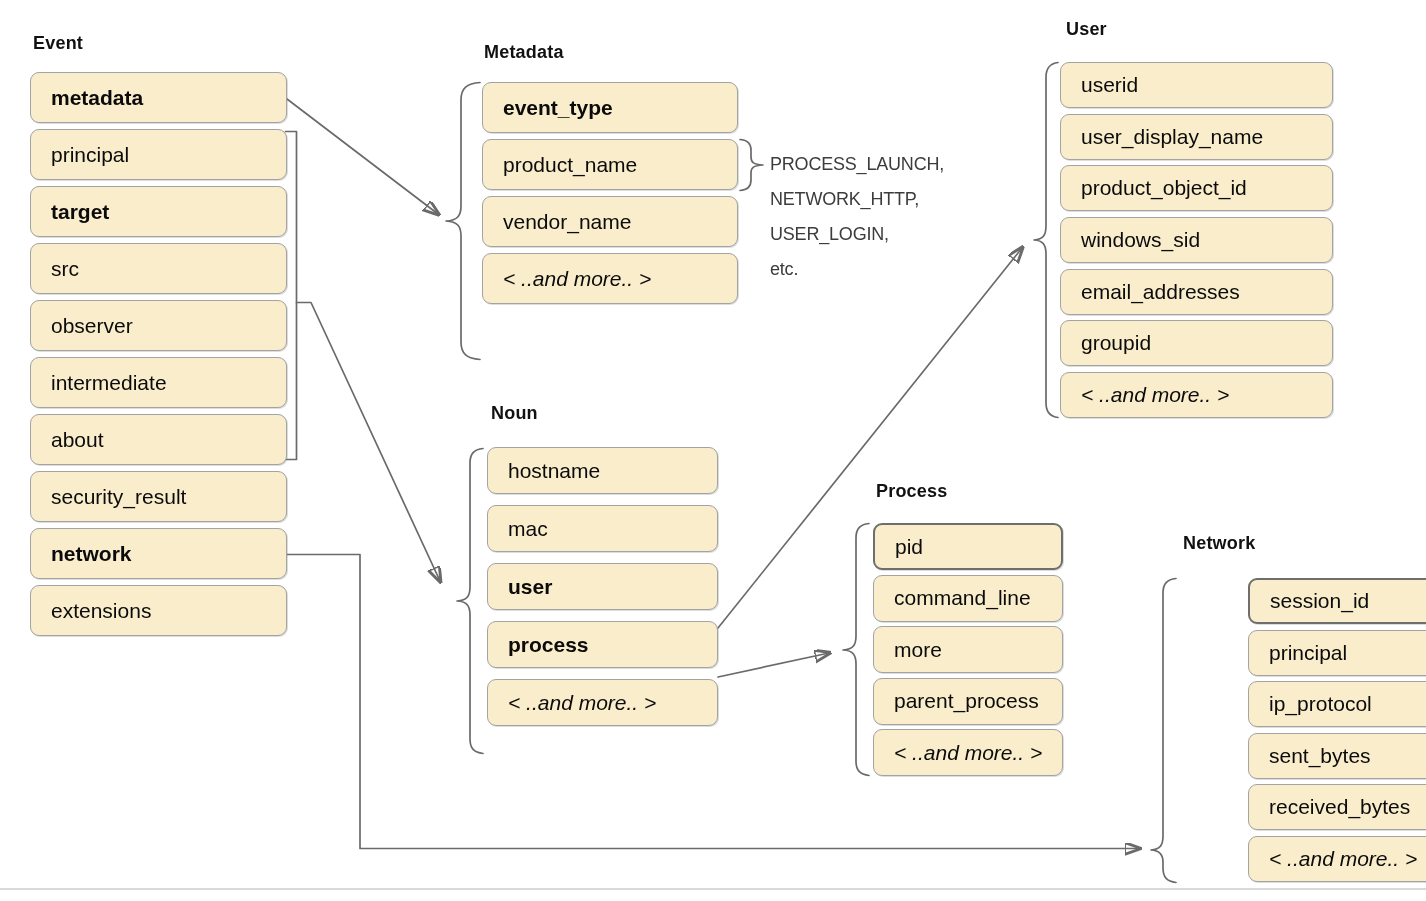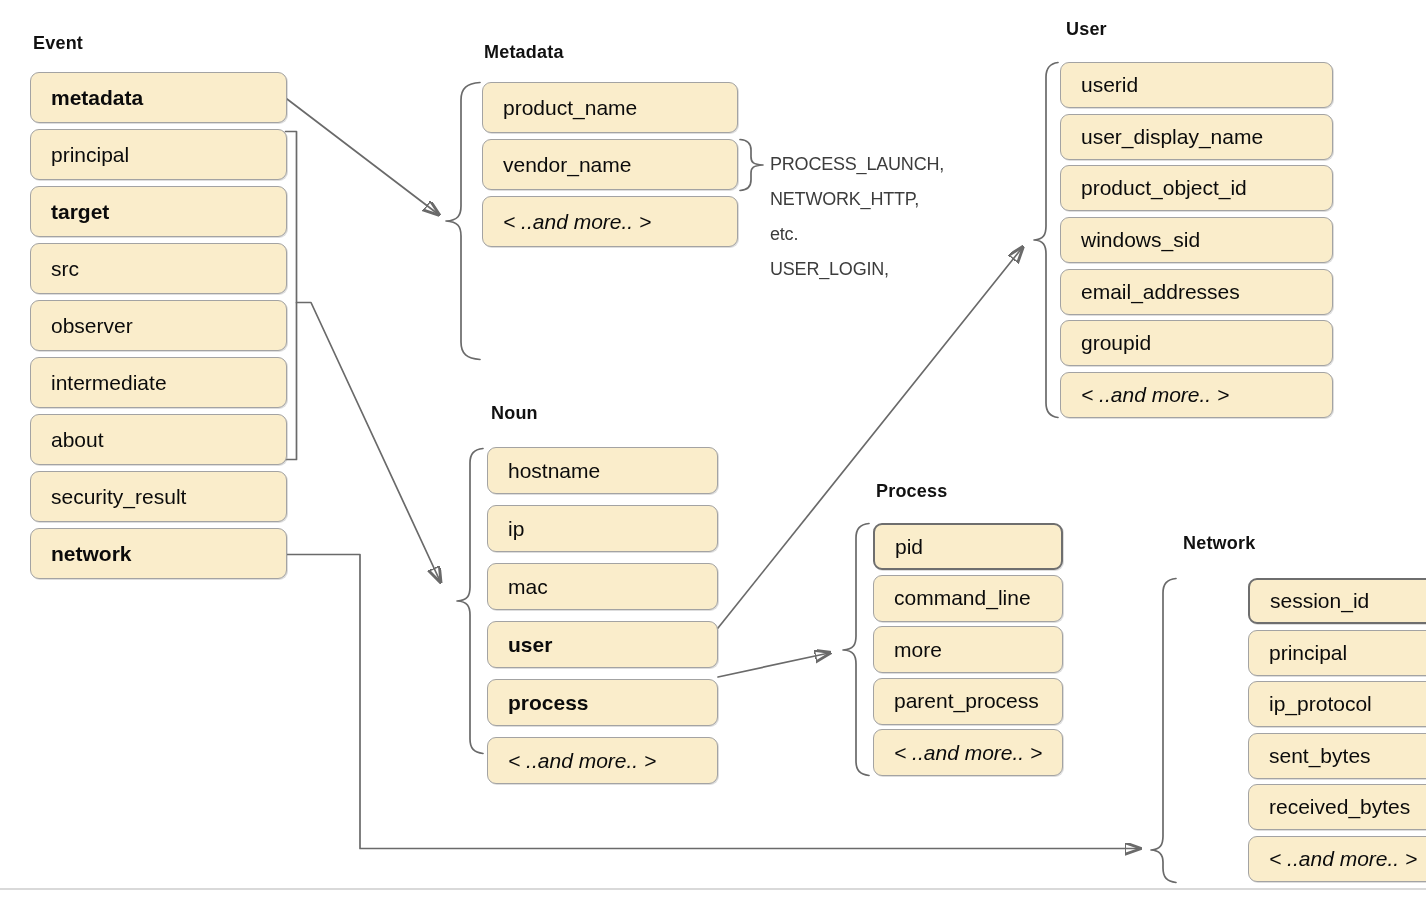--- a/index.html
+++ b/index.html
@@ -75,54 +75,55 @@
 
   <div class="box bold">metadata</div>
       <div class="box">principal</div>
       <div class="box bold">target</div>
       <div class="box">src</div>
       <div class="box">observer</div>
       <div class="box">intermediate</div>
       <div class="box">about</div>
       <div class="box">security_result</div>
       <div class="box bold">network</div>
+      <div class="box">extensions</div>
     </div>
 
   <div class="group-title" style="left:484px;top:42px;">Metadata</div>
   <div class="boxes g-metadata" style="left:482px;top:82px;">
 
+      <div class="box bold">event_type</div>
       <div class="box">product_name</div>
       <div class="box">vendor_name</div>
       <div class="box italic">&lt; ..and more.. &gt;</div>
     </div>
 
   <div class="annotation">
     <div>PROCESS_LAUNCH,</div>
     <div>NETWORK_HTTP,</div>
+    <div>USER_LOGIN,</div>
     <div>etc.</div>
-    <div>USER_LOGIN,</div>
   </div>
 
   <div class="group-title" style="left:1066px;top:19px;">User</div>
   <div class="boxes g-user" style="left:1060px;top:62px;">
 
   <div class="box">userid</div>
       <div class="box">user_display_name</div>
       <div class="box">product_object_id</div>
       <div class="box">windows_sid</div>
       <div class="box">email_addresses</div>
       <div class="box">groupid</div>
       <div class="box italic">&lt; ..and more.. &gt;</div>
     </div>
 
   <div class="group-title" style="left:491px;top:403px;">Noun</div>
   <div class="boxes g-noun" style="left:487px;top:447px;">
 
   <div class="box">hostname</div>
-      <div class="box">ip</div>
       <div class="box">mac</div>
       <div class="box bold">user</div>
       <div class="box bold">process</div>
       <div class="box italic">&lt; ..and more.. &gt;</div>
     </div>
 
   <div class="group-title" style="left:876px;top:481px;">Process</div>
   <div class="boxes g-process" style="left:873px;top:523px;">
 
   <div class="box strong">pid</div>

